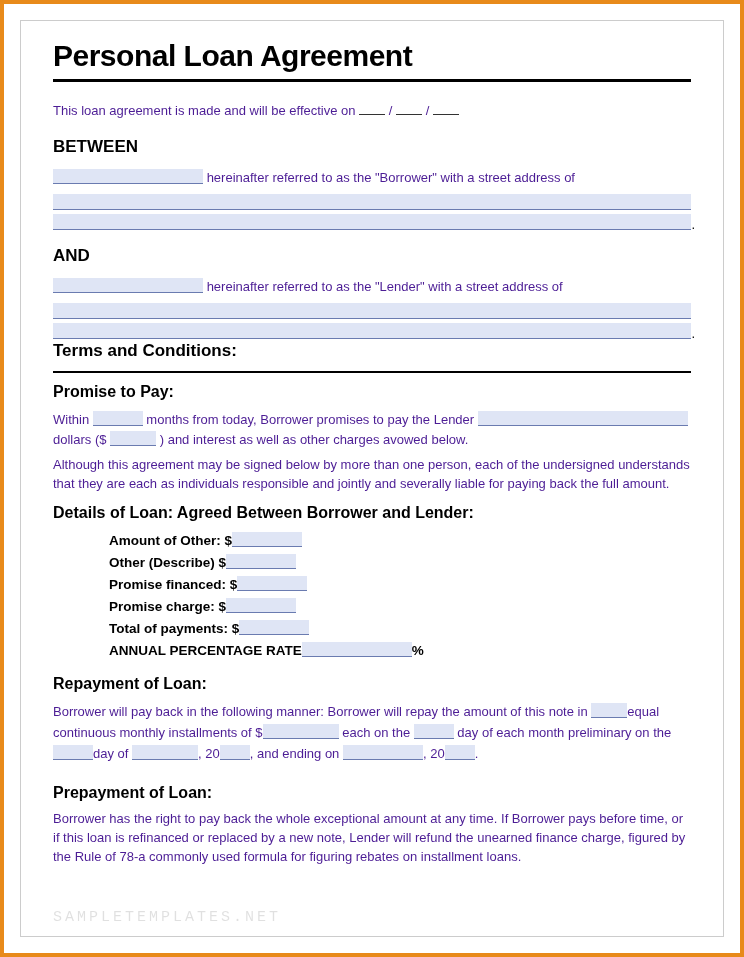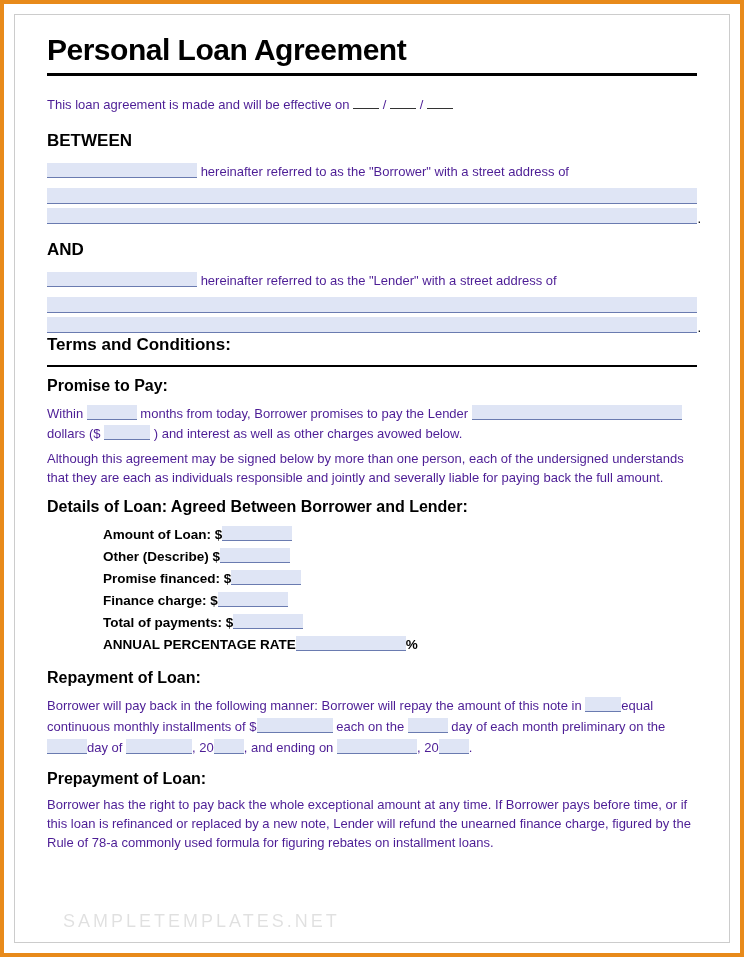--- a/index.html
+++ b/index.html
@@ -7,21 +7,21 @@
     font-family: Arial, Helvetica, sans-serif;
     background: #fff;
     width: 744px;
     height: 957px;
     overflow: hidden;
   }
   .outer-border {
     border: 4px solid #e88a1a;
     width: 744px;
     height: 957px;
-    padding: 10px;
+    padding: 16px;
   }
   .inner-border {
     border: 1px solid #ccc;
     width: 100%;
     height: 100%;
     padding: 18px 32px 10px 32px;
     position: relative;
   }
   .title {
     font-size: 30px;
@@ -82,25 +82,25 @@
   .indent-block { margin-left: 56px; margin-top: 6px; }
   .detail-row {
     font-size: 13.5px;
     font-weight: bold;
     line-height: 1.55;
     white-space: nowrap;
   }
   .watermark {
     position: absolute;
     bottom: 10px;
-    left: 48px;
-    font-size: 18px;
+    left: 32px;
+    font-size: 15px;
     color: rgba(0,0,0,0.12);
     letter-spacing: 3px;
-    font-family: Liberation Sans, sans-serif;
+    font-family: Liberation Mono, monospace;
   }
 </style>
 </head>
 <body>
 
 <div class="outer-border">
 <div class="inner-border">
 
   <div class="title">Personal Loan Agreement</div>
   <hr class="thick-rule">
@@ -149,42 +149,42 @@
     <span>dollars ($</span>
     <span class="field" style="width:46px"></span>
     <span>) and interest as well as other charges avowed below.</span>
   </div>
 
   <div class="body-text para">Although this agreement may be signed below by more than one person, each of the undersigned understands that they are each as individuals responsible and jointly and severally liable for paying back the full amount.</div>
 
   <div class="sub-heading">Details of Loan: Agreed Between Borrower and Lender:</div>
   <div class="indent-block">
     <div class="detail-row">
-      <span>Amount of Loan: $</span><span class="field" style="width:70px"></span>
+      <span>Amount of Other: $</span><span class="field" style="width:70px"></span>
     </div>
     <div class="detail-row">
       <span>Other (Describe) $</span><span class="field" style="width:70px"></span>
     </div>
     <div class="detail-row">
       <span>Promise financed: $</span><span class="field" style="width:70px"></span>
     </div>
     <div class="detail-row">
-      <span>Finance charge: $</span><span class="field" style="width:70px"></span>
+      <span>Promise charge: $</span><span class="field" style="width:70px"></span>
     </div>
     <div class="detail-row">
       <span>Total of payments: $</span><span class="field" style="width:70px"></span>
     </div>
     <div class="detail-row">
       <span>ANNUAL PERCENTAGE RATE</span><span class="field" style="width:110px"></span><span>%</span>
     </div>
   </div>
 
   <div class="sub-heading" style="margin-top:14px">Repayment of Loan:</div>
   <div class="body-text para">
     <span>Borrower will pay back in the following manner: Borrower will repay the amount of this note in </span><span class="field" style="width:36px"></span><span>equal continuous monthly installments of $</span><span class="field" style="width:76px"></span><span> each on the </span><span class="field" style="width:40px"></span><span> day of each month preliminary on the </span><span class="field" style="width:40px"></span><span>day of </span><span class="field" style="width:66px"></span><span>, 20</span><span class="field" style="width:30px"></span><span>, and ending on </span><span class="field" style="width:80px"></span><span>, 20</span><span class="field" style="width:30px"></span><span>.</span>
   </div>
 
-  <div class="sub-heading" style="margin-top:12px">Prepayment of Loan:</div>
+  <div class="sub-heading" style="margin-top:20px">Prepayment of Loan:</div>
   <div class="body-text para">Borrower has the right to pay back the whole exceptional amount at any time. If Borrower pays before time, or if this loan is refinanced or replaced by a new note, Lender will refund the unearned finance charge, figured by the Rule of 78-a commonly used formula for figuring rebates on installment loans.</div>
 
   <div class="watermark">SAMPLETEMPLATES.NET</div>
 </div>
 </div>
 
 </body></html>

